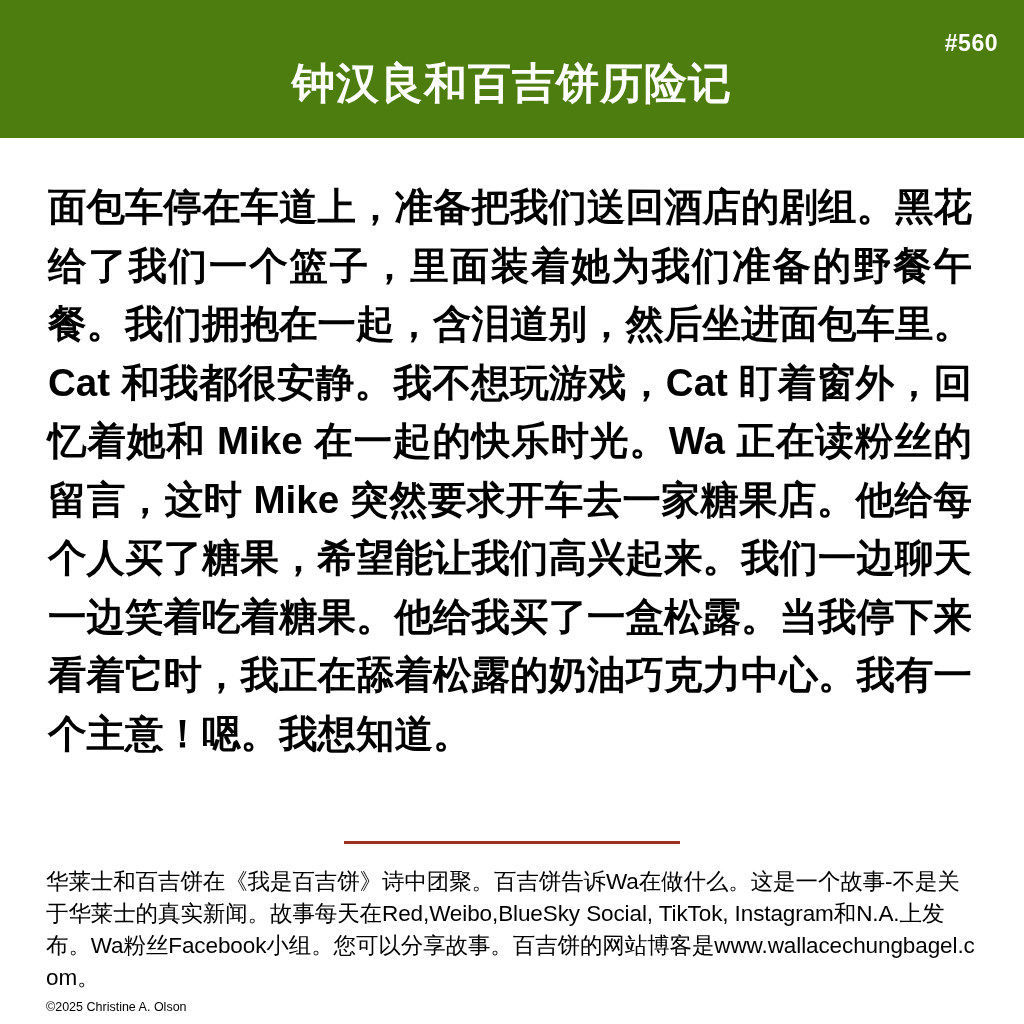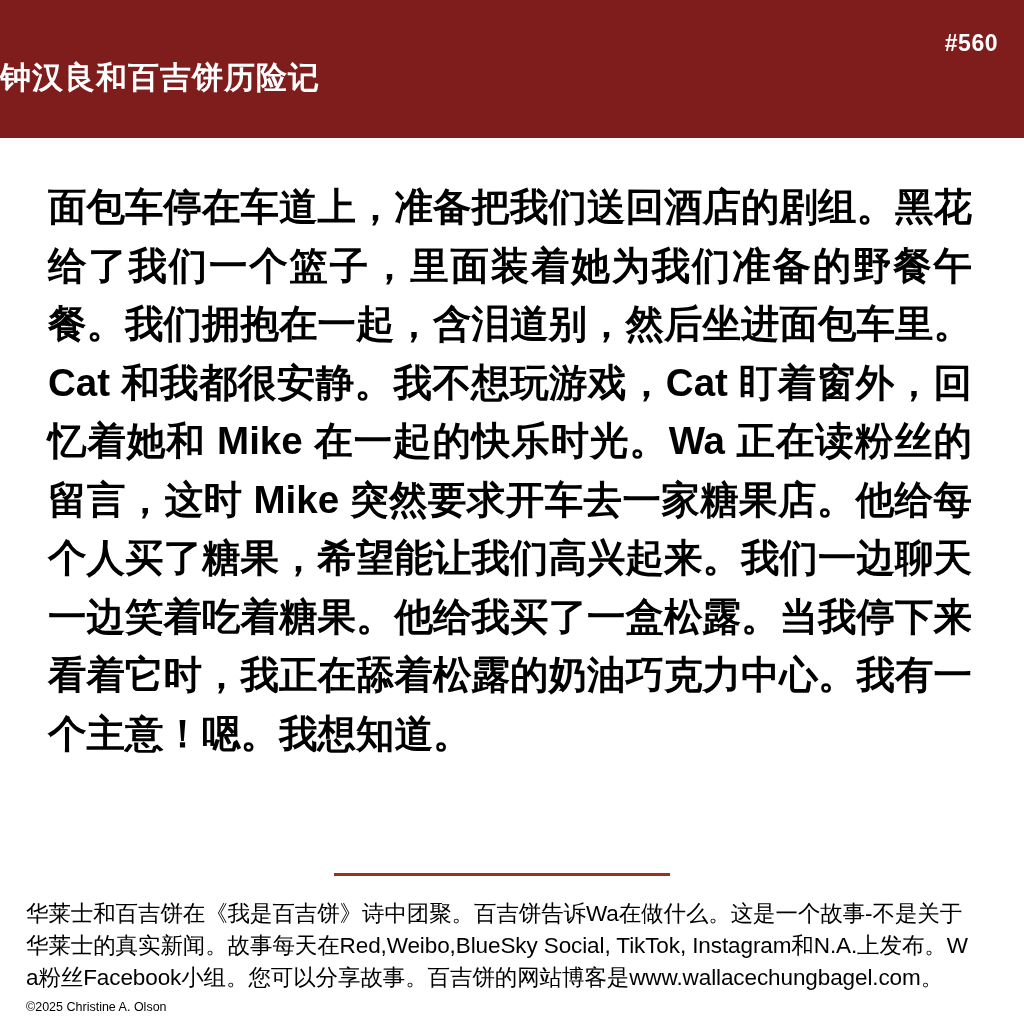--- a/index.html
+++ b/index.html
@@ -17,42 +17,43 @@
     position: relative;
     width: 1024px;
     height: 1024px;
     box-sizing: border-box;
     display: flex;
     flex-direction: column;
   }
   
   .header {
     position: relative;
-    background: #7f1d1d;
+    background: #4d7c0f;
     height: 138px;
     flex: 0 0 138px;
     width: 100%;
     box-sizing: border-box;
   }
   .issue-number {
     position: absolute;
     top: 30px;
     right: 26px;
     color: #ffffff;
     font-size: 23px;
     font-weight: bold;
     letter-spacing: 0.5px;
   }
   .header-title {
     position: absolute;
     top: 62px;
     left: 0;
     width: 100%;
+    text-align: center;
     color: #ffffff;
-    font-size: 31px;
+    font-size: 43px;
     font-weight: bold;
     letter-spacing: 1px;
     line-height: 1;
   }
   
   .body-area {
     flex: 1 1 auto;
     position: relative;
     padding: 40px 52px 0 48px;
     box-sizing: border-box;
@@ -64,21 +65,21 @@
     font-weight: bold;
     text-align: justify;
     text-justify: inter-character;
     letter-spacing: 0px;
     word-break: break-all;
   }
   
   .footer {
     flex: 0 0 auto;
     position: relative;
-    padding: 0 46px 10px 26px;
+    padding: 0 46px 10px 46px;
     box-sizing: border-box;
   }
   .divider {
     width: 336px;
     height: 3px;
     background: #9e2f23;
     margin: 0 auto 22px auto;
   }
   .footer-text {
     font-size: 22.5px;

